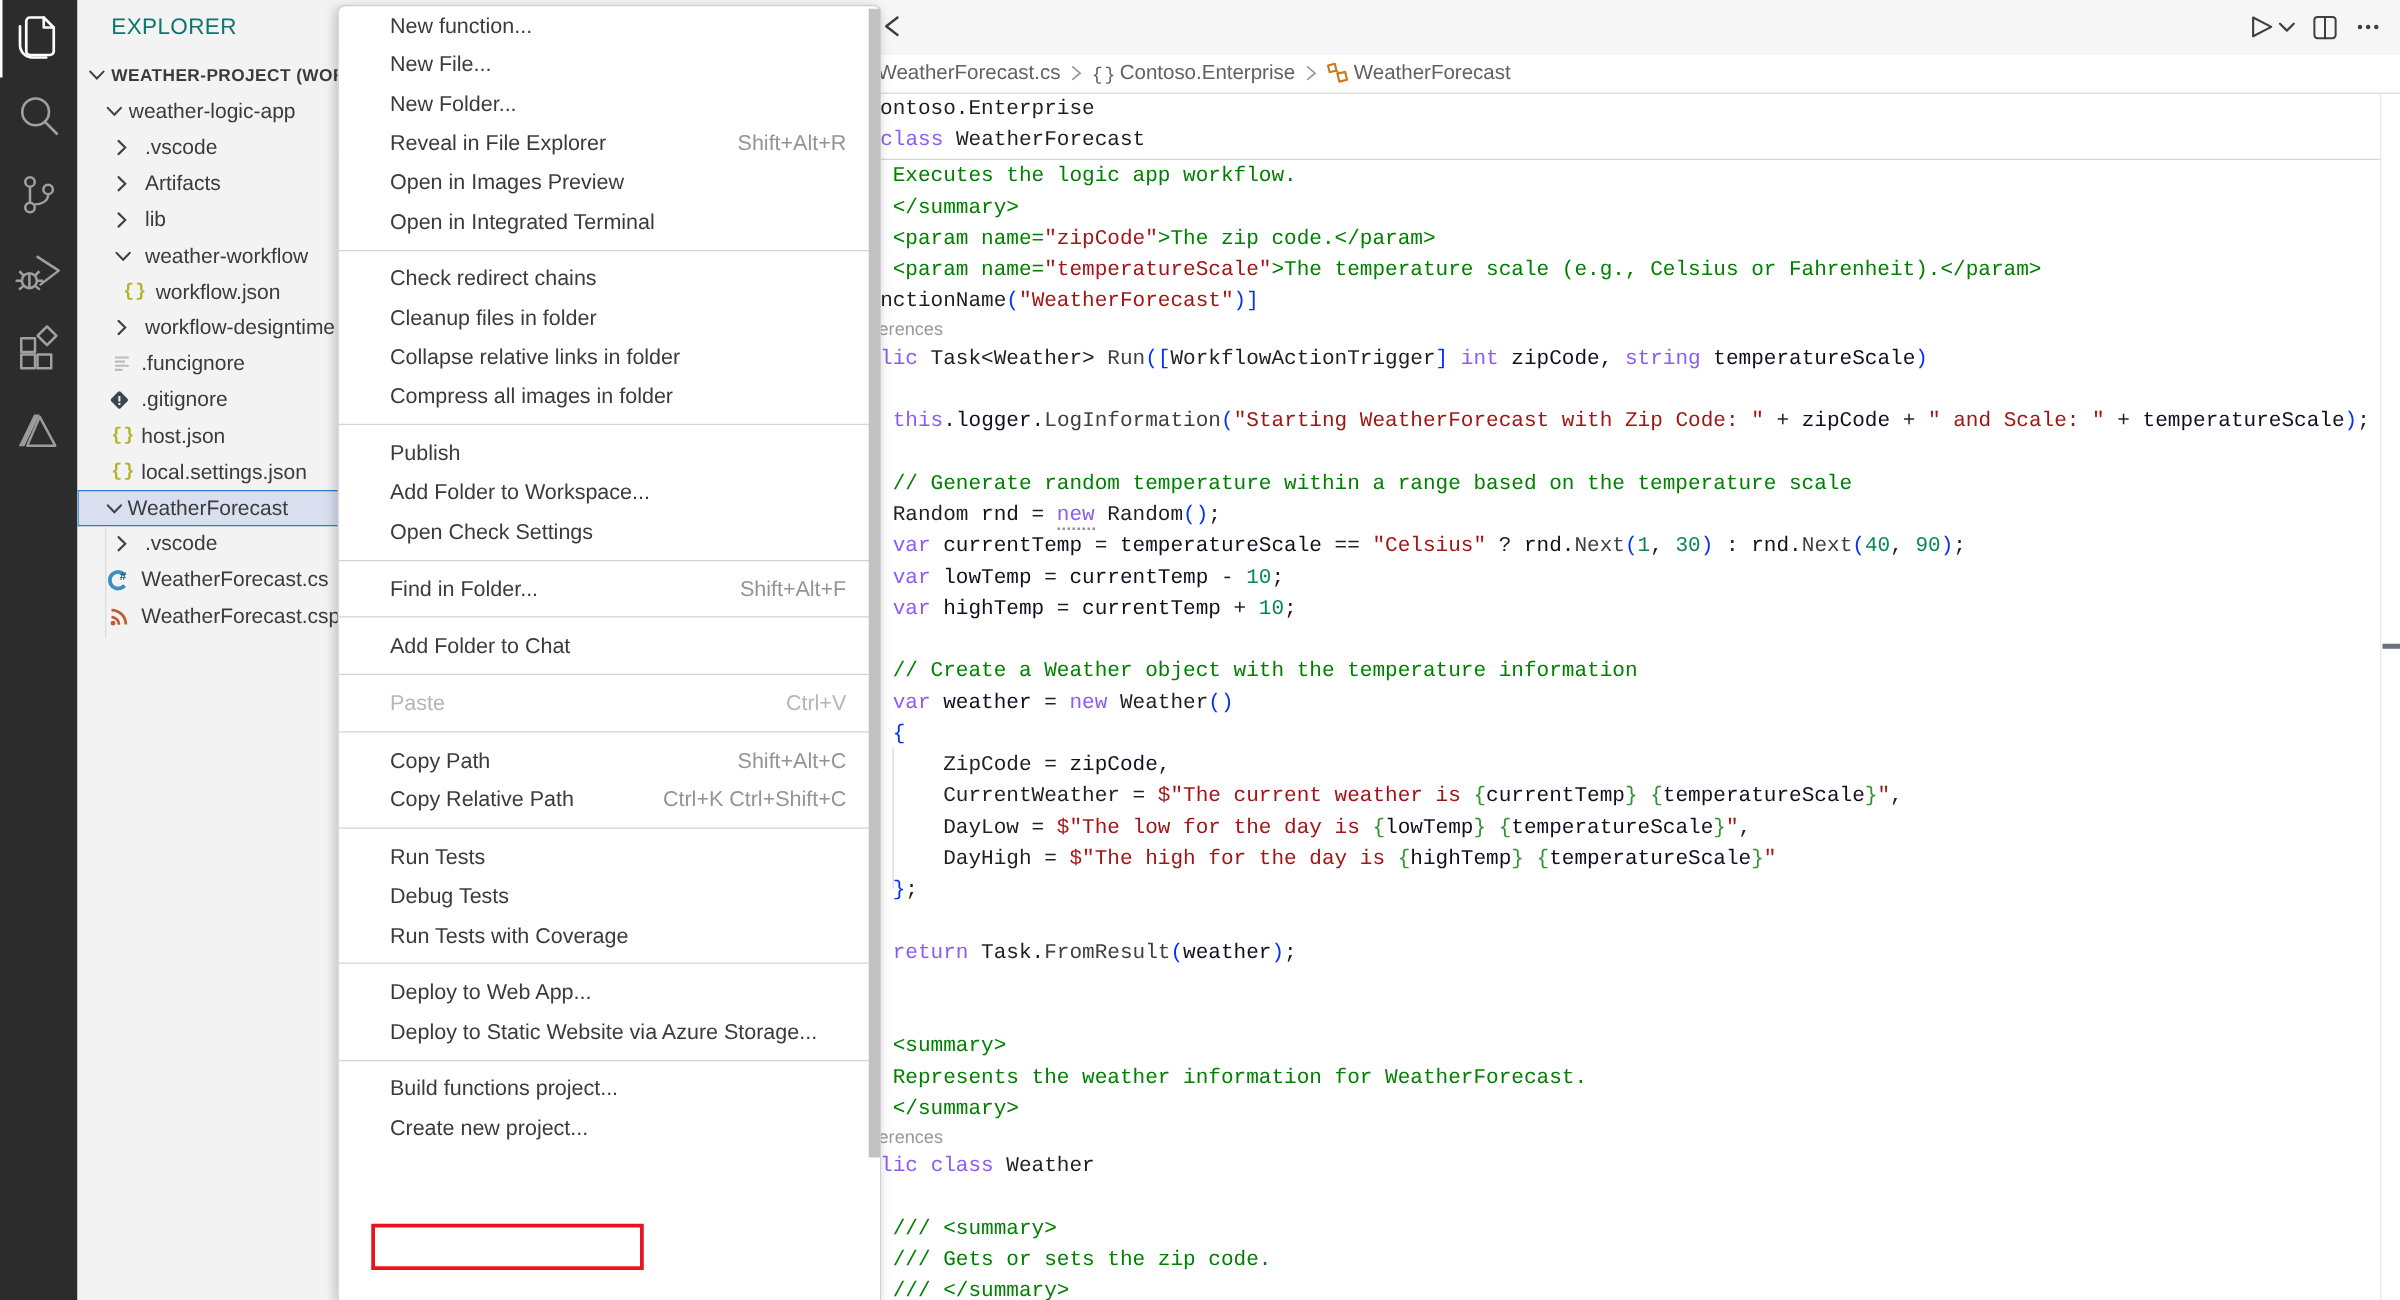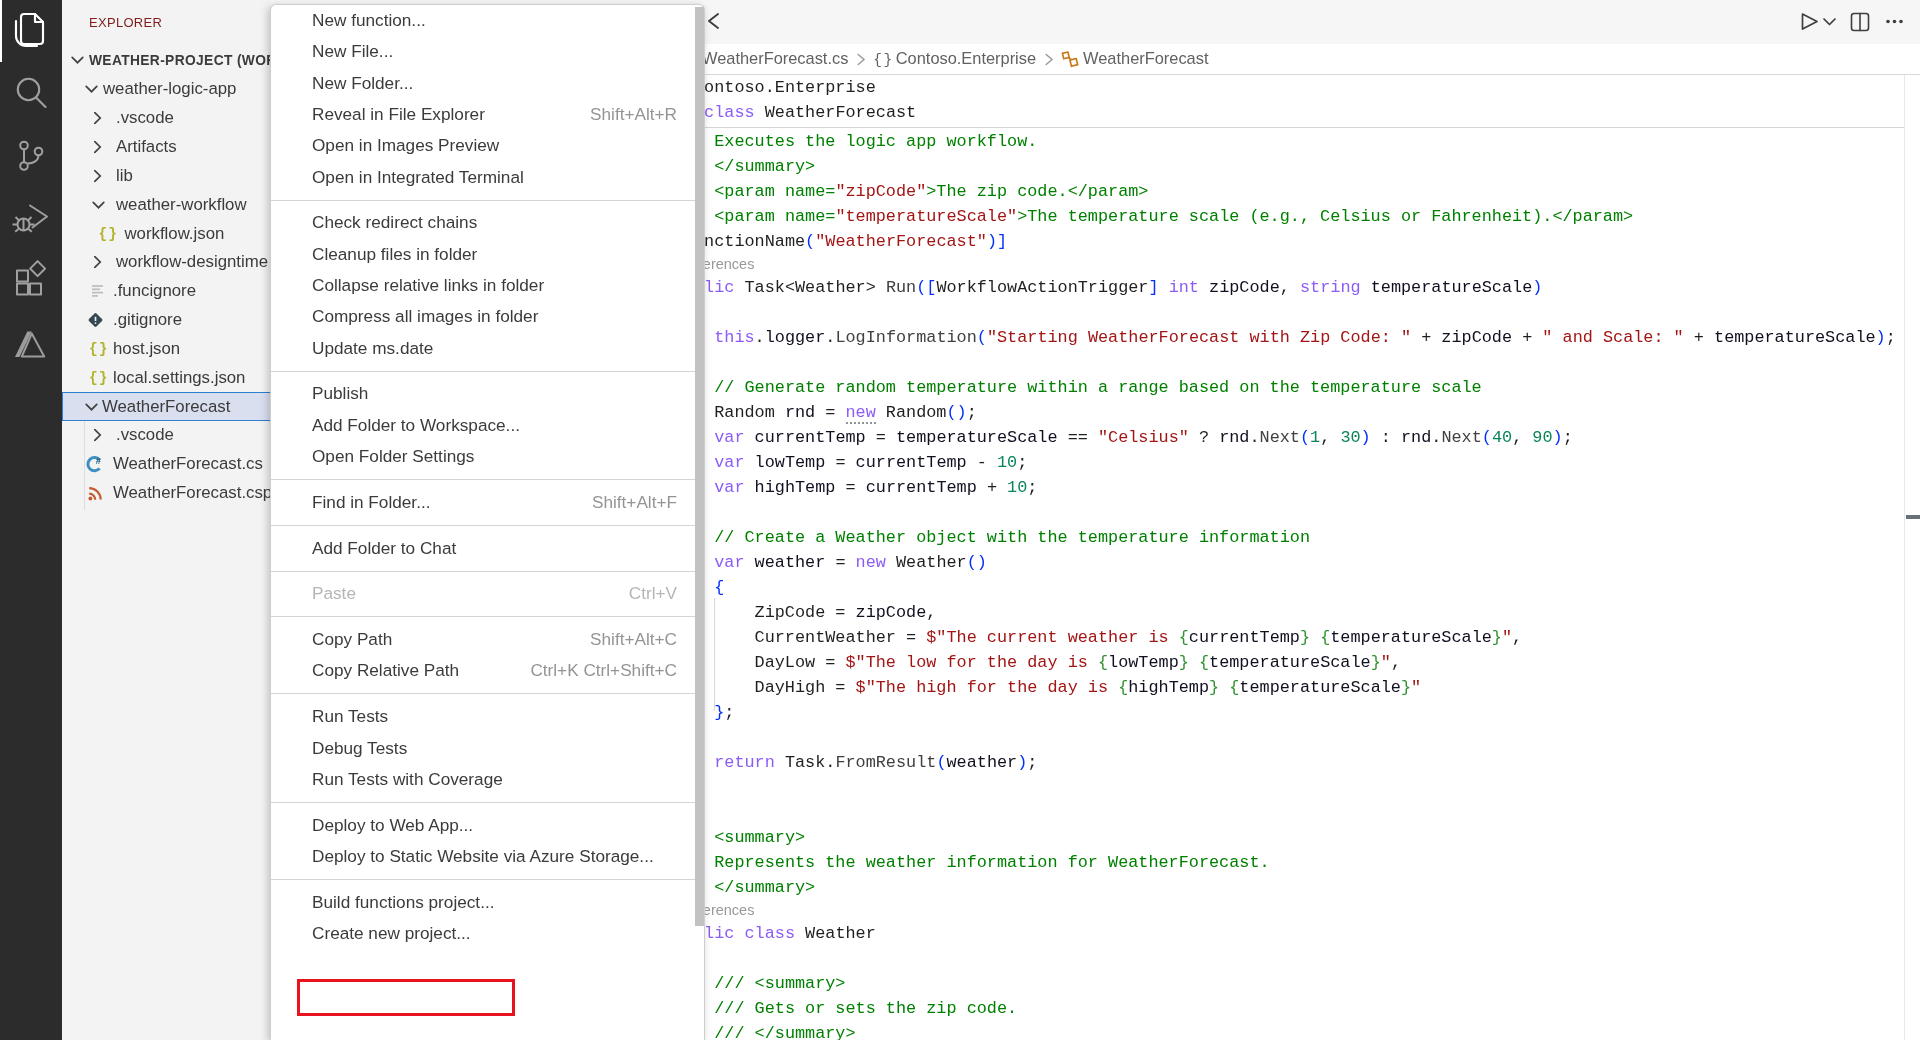--- a/index.html
+++ b/index.html
@@ -76,21 +76,21 @@
         <rect x="17" y="270.5" width="11" height="11"></rect>
         <rect x="17" y="283.5" width="11" height="11"></rect>
         <rect x="30" y="283.5" width="11" height="11"></rect>
         <rect x="32.3" y="263.3" width="10.6" height="10.6" transform="rotate(45 37.6 268.6)"></rect>
       </g>
 <path d="M15 357 L27.3 331.5 h4.5 L19.5 357 Z" fill="#9b9b9b"></path>
       <path d="M31.8 333.5 L44.2 356.5 H21.8 Z" fill="none" stroke="#9b9b9b" stroke-width="2" stroke-linejoin="round"></path>
 </svg>
   </div>
 <div id="sidebar">
-<div class="lbl" style="left:27px;top:22px;font-size:13px;color:#7f1d1d;letter-spacing:.3px">EXPLORER</div>
+<div class="lbl" style="left:27px;top:22px;font-size:18px;color:#0f766e;letter-spacing:.3px">EXPLORER</div>
 <div id="selrow" style="top:392.2px"></div>
 <div class="guide" style="left:21.5px;top:421px;height:89px"></div>
 <div class="trow" style="top:46.00px">
       <svg class="tico" style="left:9px;margin-top:0" width="13" height="9" viewBox="0 0 13 9">
         <path d="M1.2 1.8 L6.5 7.2 L11.8 1.8" stroke="#424242" stroke-width="1.7" fill="none" stroke-linecap="round"></path>
       </svg>
       <span class="lbl" style="left:27px;font-weight:700;font-size:13.8px;color:#3b3b3b;letter-spacing:.35px">WEATHER-PROJECT (WORKSPACE)</span>
     </div>
 <div class="trow" style="top:74.85px">
       <svg class="tico" style="left:22.5px;margin-top:0" width="13" height="9" viewBox="0 0 13 9">
@@ -258,34 +258,31 @@
     </div>
 <div class="mi">
       <span class="lab">Cleanup files in folder</span>
     </div>
 <div class="mi">
       <span class="lab">Collapse relative links in folder</span>
     </div>
 <div class="mi">
       <span class="lab">Compress all images in folder</span>
     </div>
-<div class="mi">
-      <span class="lab">Update ms.date</span>
-    </div>
 <div class="msep">
       <div></div>
     </div>
 <div class="mi">
       <span class="lab">Publish</span>
     </div>
 <div class="mi">
       <span class="lab">Add Folder to Workspace...</span>
     </div>
 <div class="mi">
-      <span class="lab">Open Folder Settings</span>
+      <span class="lab">Open Check Settings</span>
     </div>
 <div class="msep">
       <div></div>
     </div>
 <div class="mi">
       <span class="lab">Find in Folder...</span>
       <span class="sc">Shift+Alt+F</span>
     </div>
 <div class="msep">
       <div></div>

